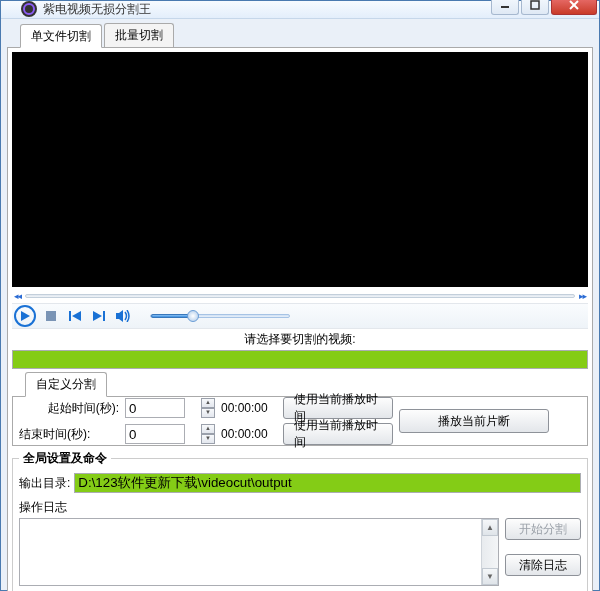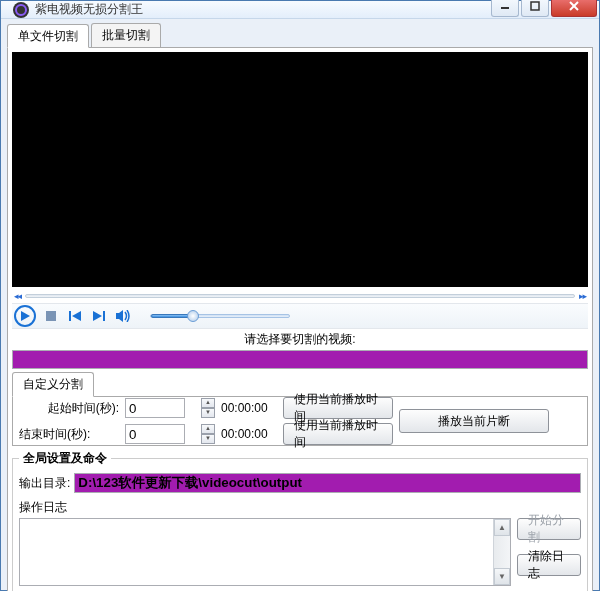--- a/index.html
+++ b/index.html
@@ -1,62 +1,62 @@
 <!DOCTYPE html>
 <html><head>
 <meta charset="utf-8">
 <style>
   * { box-sizing: border-box; margin: 0; padding: 0; }
   body { font-family: "Microsoft YaHei", SimSun, sans-serif; font-size: 12px; background: #fff; }
   .window { width: 600px; height: 591px; border: 1px solid #4a7ab0; background: #eaf0f8; display: flex; flex-direction: column; }
-  .titlebar { height: 28px; background: linear-gradient(#f7fbff, #e3eefb); display: flex; align-items: center; padding: 0 0 0 12px; border-bottom: 1px solid #c6d7ea; }
+  .titlebar { height: 28px; background: linear-gradient(#f7fbff, #e3eefb); display: flex; align-items: flex-start; padding: 0 0 0 20px; border-bottom: 1px solid #c6d7ea; }
   .titlebar .appicon { width: 16px; height: 16px; background: #333; border-radius: 50%; margin-right: 6px; position: relative; }
   .titlebar .appicon:before { content:""; position:absolute; width:8px; height:8px; border:2px solid #8b5cf6; border-radius:50%; top:2px; left:2px; }
   .titlebar .title { flex: 1; color: #333; font-size: 12px; }
   .winbtns { display: flex; height: 20px; margin-right: 2px; margin-top:-6px;}
   .winbtn { width: 28px; height: 20px; border: 1px solid #a6b8cf; border-top:none; background: linear-gradient(#f6fafe, #dfe9f5); border-radius: 0 0 3px 3px; margin-left: 2px; display:flex; align-items:center; justify-content:center; font-size:10px; color:#444;}
   .winbtn.close { width: 46px; background: linear-gradient(#e77, #c93b29); color:#fff; border-color:#a33; }
   .client { flex:1; padding: 4px 6px 6px 6px; display:flex; flex-direction:column; }
   .tabs { display:flex; height: 24px; }
   .tab { border:1px solid #aaa; border-bottom: none; background:#f4f4f4; padding: 3px 10px; border-radius:3px 3px 0 0; margin-right:2px; cursor:default;}
-  .tab.active { background:#fff; border-bottom:1px solid #fff; position:relative; top:1px;}
+  .tab.active { background:#fff; border-bottom:1px solid #fff; position:relative; top:1px;margin-left:13px;}
   .panel { border:1px solid #aaa; background:#fff; padding:4px; flex:1; display:flex; flex-direction:column;}
   .video-area { background:#000; height: 235px; }
   .seekbar-row { height: 12px; display:flex; align-items:center; gap:4px; margin:3px 0 1px 0; padding:0 2px;}
   .seek-arrows { color:#2a6bd4; font-size:9px; letter-spacing:-1px; }
   .seek-track { flex:1; height:4px; background:linear-gradient(#dfe6ef,#f0f4f8); border:1px solid #c3cfdb; border-radius:2px; }
   .media-controls { height: 26px; display:flex; align-items:center; gap:6px; padding: 0 2px; border-top:1px solid #e3e7ec; border-bottom:1px solid #e3e7ec; background:linear-gradient(#fafcfe,#eef3f8);}
   .mc-btn { width:18px; height:18px; color:#1971d5; display:flex; align-items:center; justify-content:center; }
   .mc-play { width:22px; height:22px; border:2px solid #1971d5; border-radius:50%; display:flex; align-items:center; justify-content:center; color:#1971d5; }
   .mc-stop { color:#7a94b5; }
   .slider-track { width:140px; height:4px; background:linear-gradient(#cfe0f3,#e7f0fa); border:1px solid #a6c3e5; border-radius:4px; position:relative; }
   .slider-fill { position:absolute; left:0; top:-1px; bottom:-1px; width:40px; background:linear-gradient(#8cc1f3,#3d8fe0); border:1px solid #3877bb; border-radius:4px;}
   .slider-knob { position:absolute; left:36px; top:-5px; width:12px; height:12px; background:radial-gradient(#fff,#a9c7e9); border:1px solid #6a9dd6; border-radius:50%;}
   .field-row { display:flex; align-items:center; margin:2px 0;justify-content:center; }
   .label { white-space: nowrap; }
-  .text-input { flex:1; height:20px; border:1px solid #abadb3; background:#a21caf; padding:1px 3px;font-weight:bold; }
+  .text-input { flex:1; height:20px; border:1px solid #abadb3; background:#84cc16; padding:1px 3px; }
   .subtabs { display:flex; margin-top:2px; }
   .subpanel { border:1px solid #aaa; background:#fff; padding:0 6px; }
   .time-grid { display:grid; grid-template-columns: 100px 70px 14px 56px 110px 160px; gap:4px 6px; align-items:center; }
   .num-input { width:60px; height:20px; border:1px solid #abadb3; padding:1px 3px; text-align:left;}
   .spinner { width:14px; display:flex; flex-direction:column; }
   .spin-btn { width:14px; height:10px; border:1px solid #9aa0ab; background:linear-gradient(#f7f9fb,#e3e7ee); font-size:6px; line-height:6px; text-align:center; color:#555;}
   .btn { height:22px; border:1px solid #8e9299; background:linear-gradient(#fdfdfd,#e3e6ea); border-radius:3px; padding:0 10px; display:flex; align-items:center; justify-content:center; cursor:default;}
   .btn.wide { width:150px; }
   .btn.disabled { color:#9aa0a8; }
   fieldset { border:1px solid #ccc; margin-top:4px; padding: 4px 6px 6px 6px; }
   legend { padding:0 4px;font-weight:bold; }
   .log-row { display:flex; gap:6px; align-items:flex-start;}
   .log-area { flex:1; height:68px; border:1px solid #abadb3; background:#fff; display:flex;}
   .log-text { flex:1; }
   .log-scroll { width:17px; background:linear-gradient(90deg,#e8ebee,#f3f5f7); border-left:1px solid #cfd4da; position:relative;}
   .scroll-arrow { position:absolute; left:0; right:0; height:17px; background:linear-gradient(#f5f7f9,#dfe4e9); border:1px solid #c3cad2; display:flex; align-items:center; justify-content:center; font-size:8px; color:#666;}
   .scroll-arrow.up{ top:0;} .scroll-arrow.down{ bottom:0;}
   .side-btns { display:flex; flex-direction:column; gap:14px; }
-  .side-btns .btn { width:64px; }
+  .side-btns .btn { width:76px; }
   svg { display:block; }
 </style>
 </head>
 <body>
 
 <div class="window">
   <div class="titlebar">
     <div class="appicon"></div>
     <div class="title">紫电视频无损分割王</div>
     <div class="winbtns">

